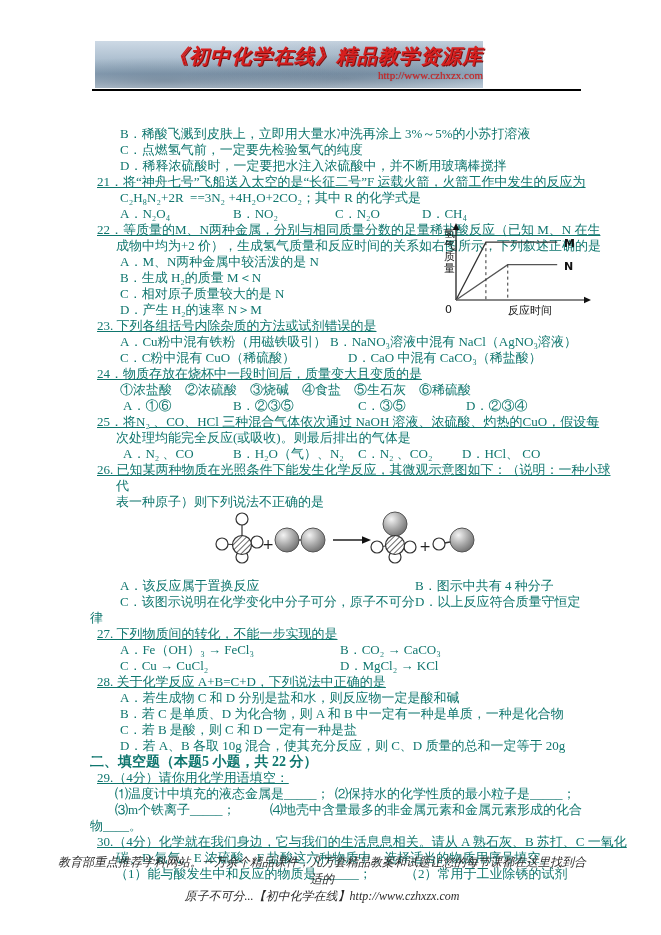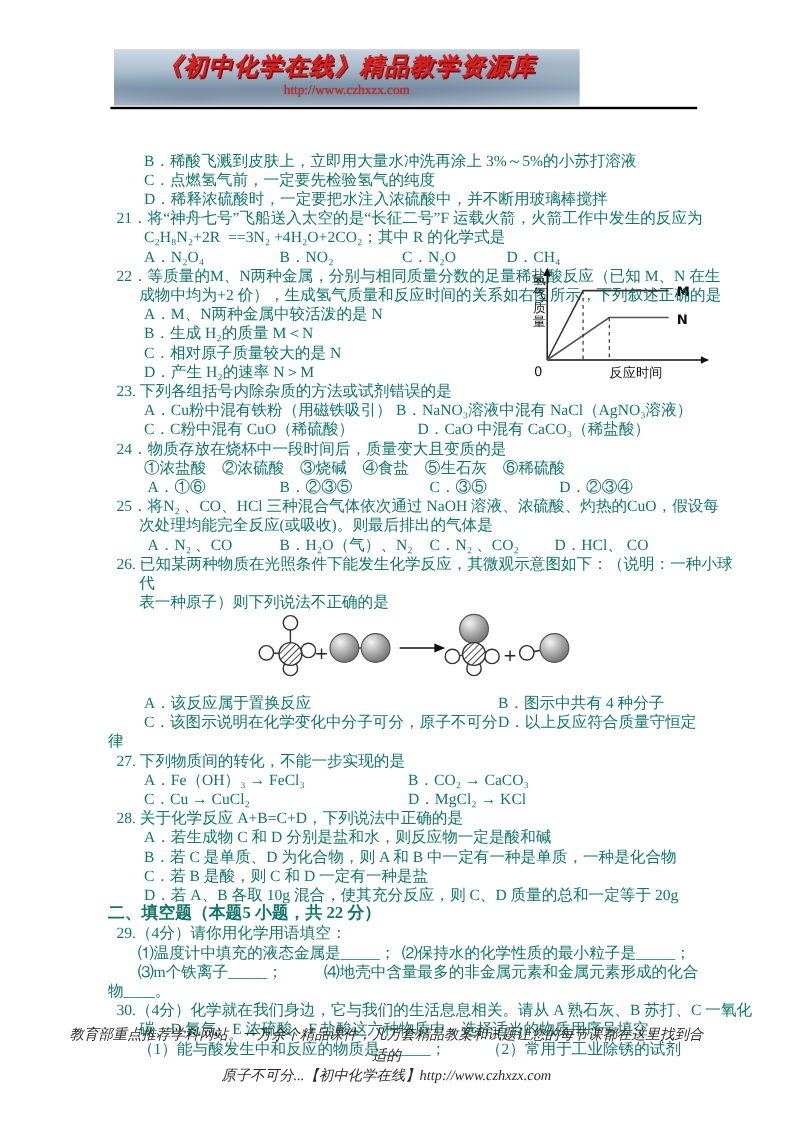--- a/index.html
+++ b/index.html
@@ -8,41 +8,41 @@
     font-family:"Liberation Serif","DejaVu Serif",serif; color:#111; overflow:hidden;
   }
   
   .banner {
     position:absolute; left:95px; top:41px; width:388px; height:47px;
     background:
       radial-gradient(ellipse at 18% 85%, rgba(55,75,95,.38), transparent 42%),
       radial-gradient(ellipse at 65% 80%, rgba(40,60,80,.32), transparent 46%),
       radial-gradient(ellipse at 88% 30%, rgba(120,140,160,.35), transparent 50%),
       linear-gradient(180deg,#cdd9e5 0%,#a9bccd 45%,#93aabf 70%,#c6d3df 100%);
-    text-align:center;
+    text-align:right;
   }
   .banner-title {
     margin-top:4px; font-size:20px; line-height:22px; font-weight:bold; font-style:italic;
     color:#d71f1f; letter-spacing:1px; text-shadow:1px 1px 0 #7e1010;
     font-family:"Liberation Serif","DejaVu Serif",serif;
   }
   .banner-url {
     font-size:11px; line-height:17px; font-weight:normal; color:#d02424;
     text-shadow:0 0 1px rgba(120,20,20,.6);
   }
   .banner-rule { position:absolute; left:92px; top:89px; width:489px; border-top:2px solid #000; }
 
   
   .content {
     position:absolute; left:90px; top:94px; width:498px;
     font-size:13px; line-height:16px; white-space:pre; color:#0f766e;
   }
   .line { white-space:pre; }
   .ind-flush { padding-left:0;font-family:Liberation Serif, serif; }
-  .ind-num   { padding-left:7px; }
+  .ind-num   { padding-left:7px;text-decoration:underline; }
   .ind-opt   { padding-left:30px; }
   .ind-opt2  { padding-left:26px;font-family:Liberation Serif, serif; }
   .bold { font-weight:bold; font-size:14px; }
   .has-segs { position:relative; height:16px; }
   .seg { position:absolute; top:0; white-space:pre; }
 
   
   .graph { position:absolute; left:436px; top:220px; }
   .graph text { font-family:"DejaVu Sans","Liberation Sans",sans-serif; fill:#111; }
 

